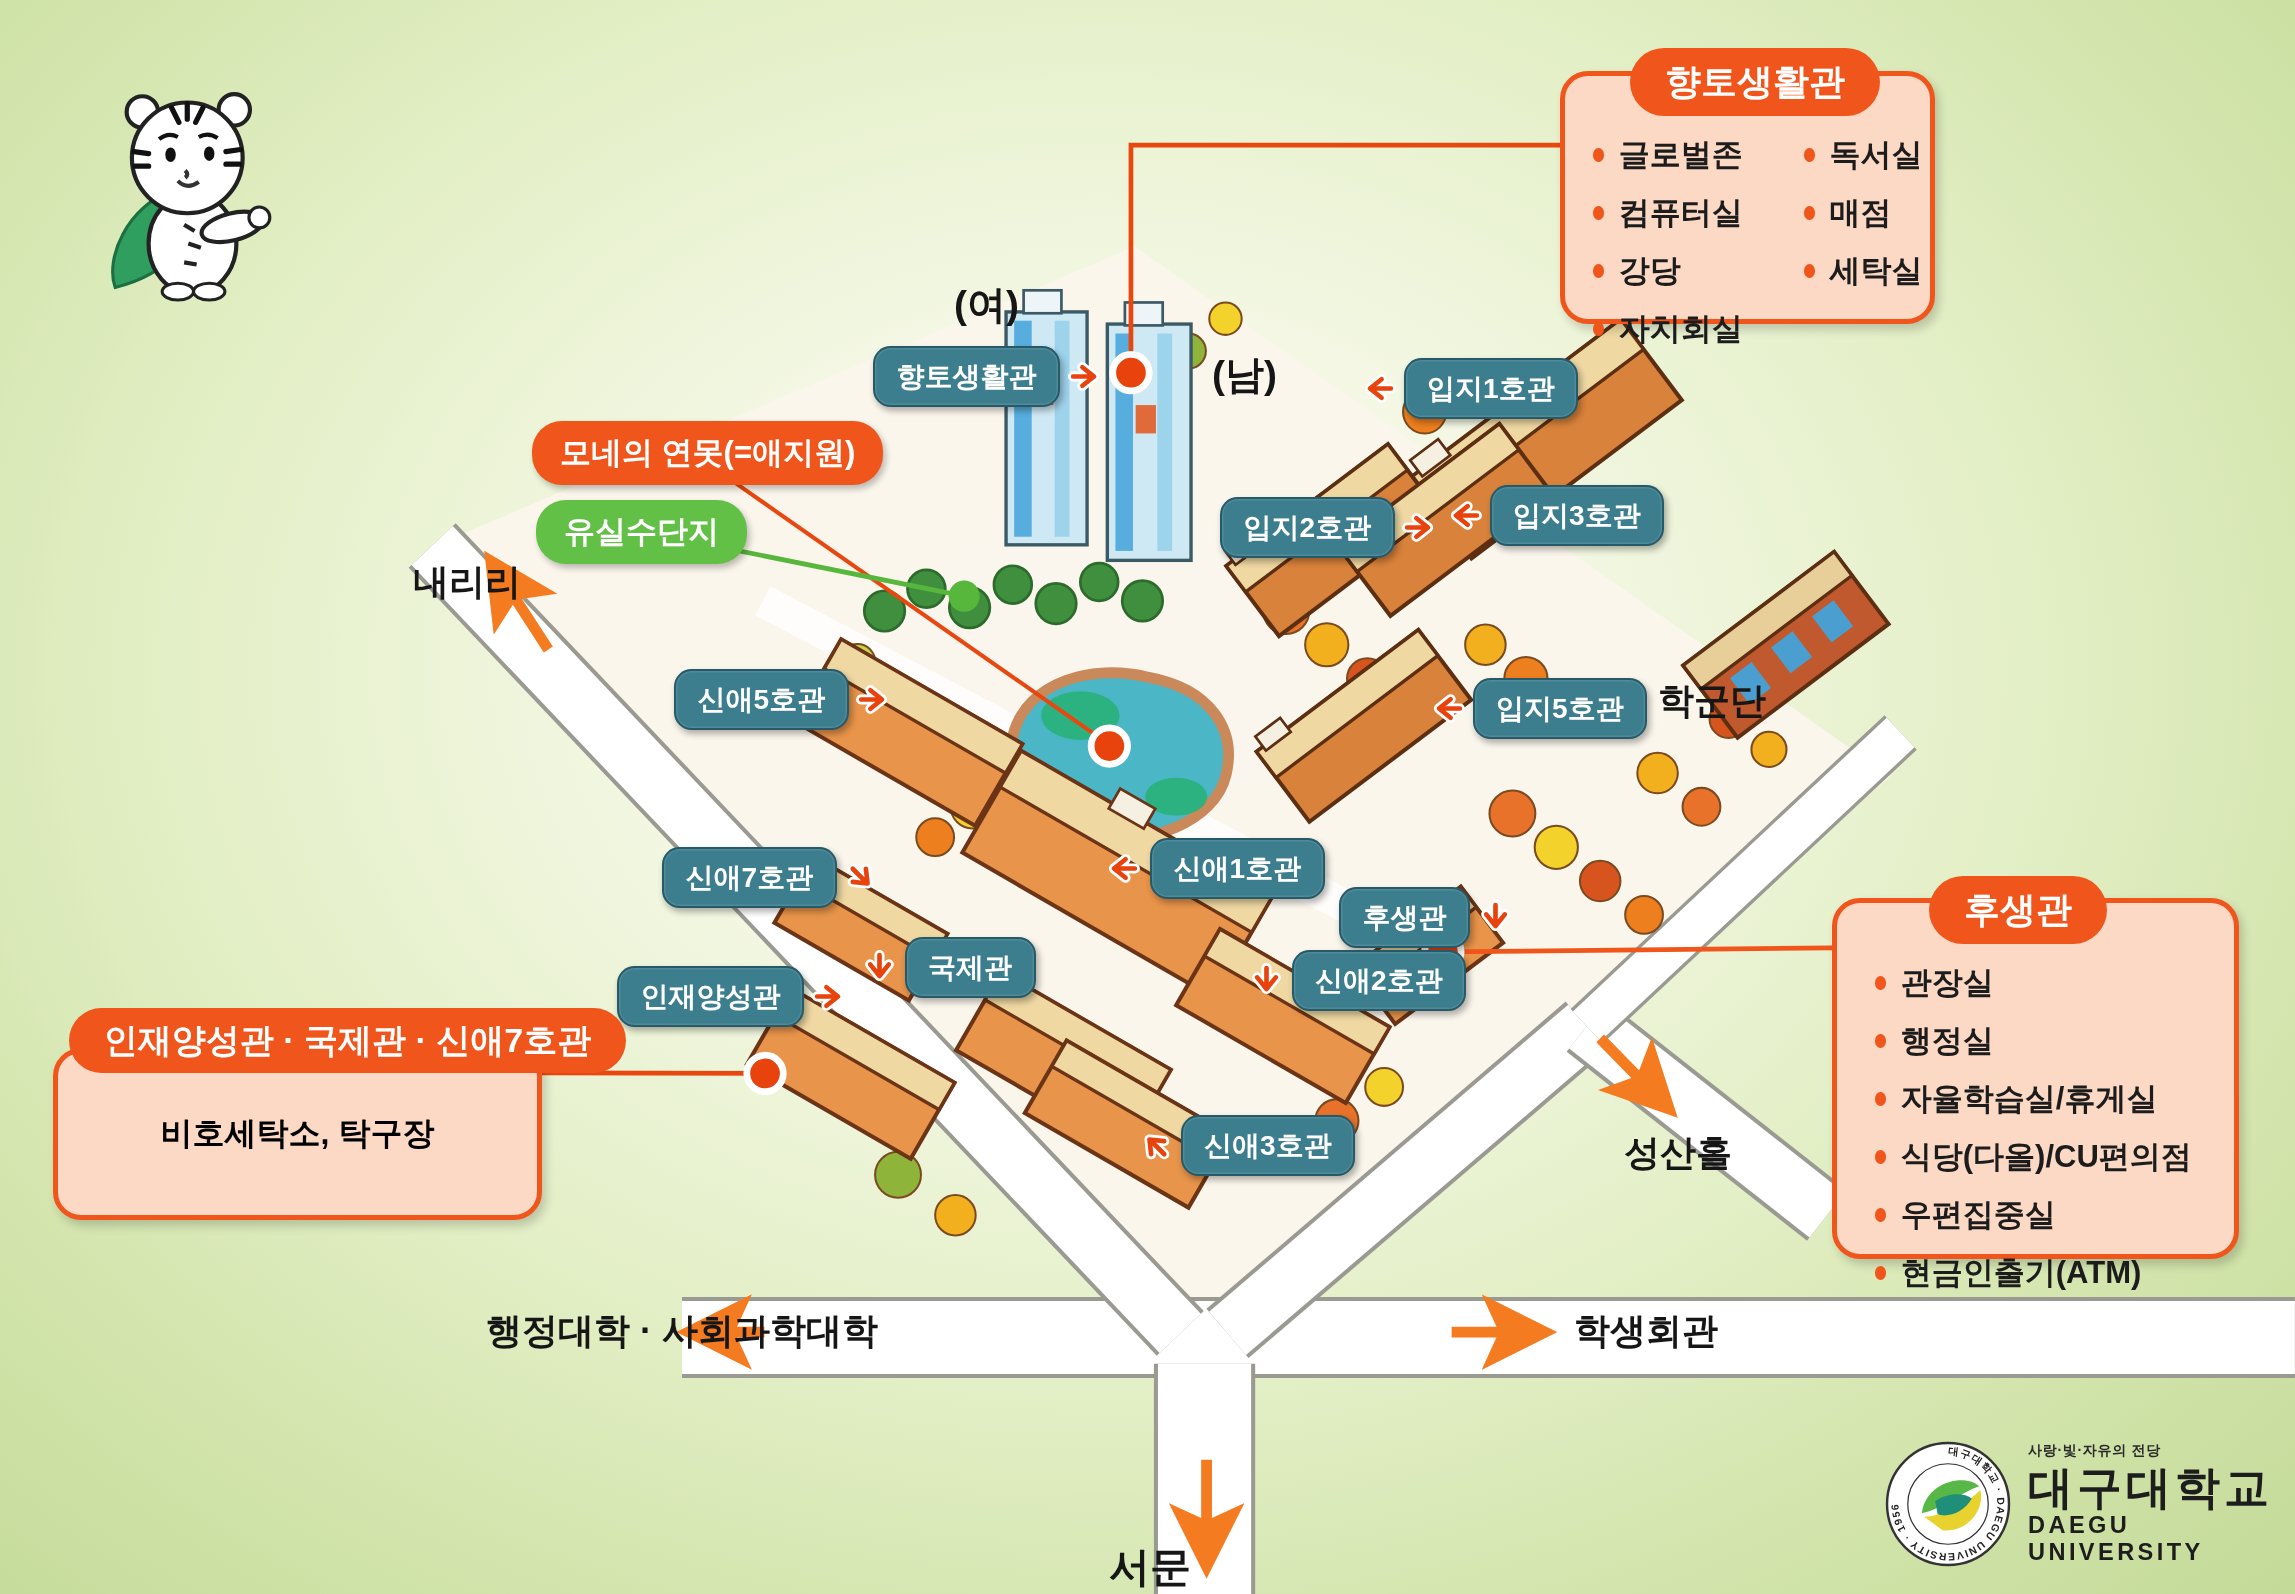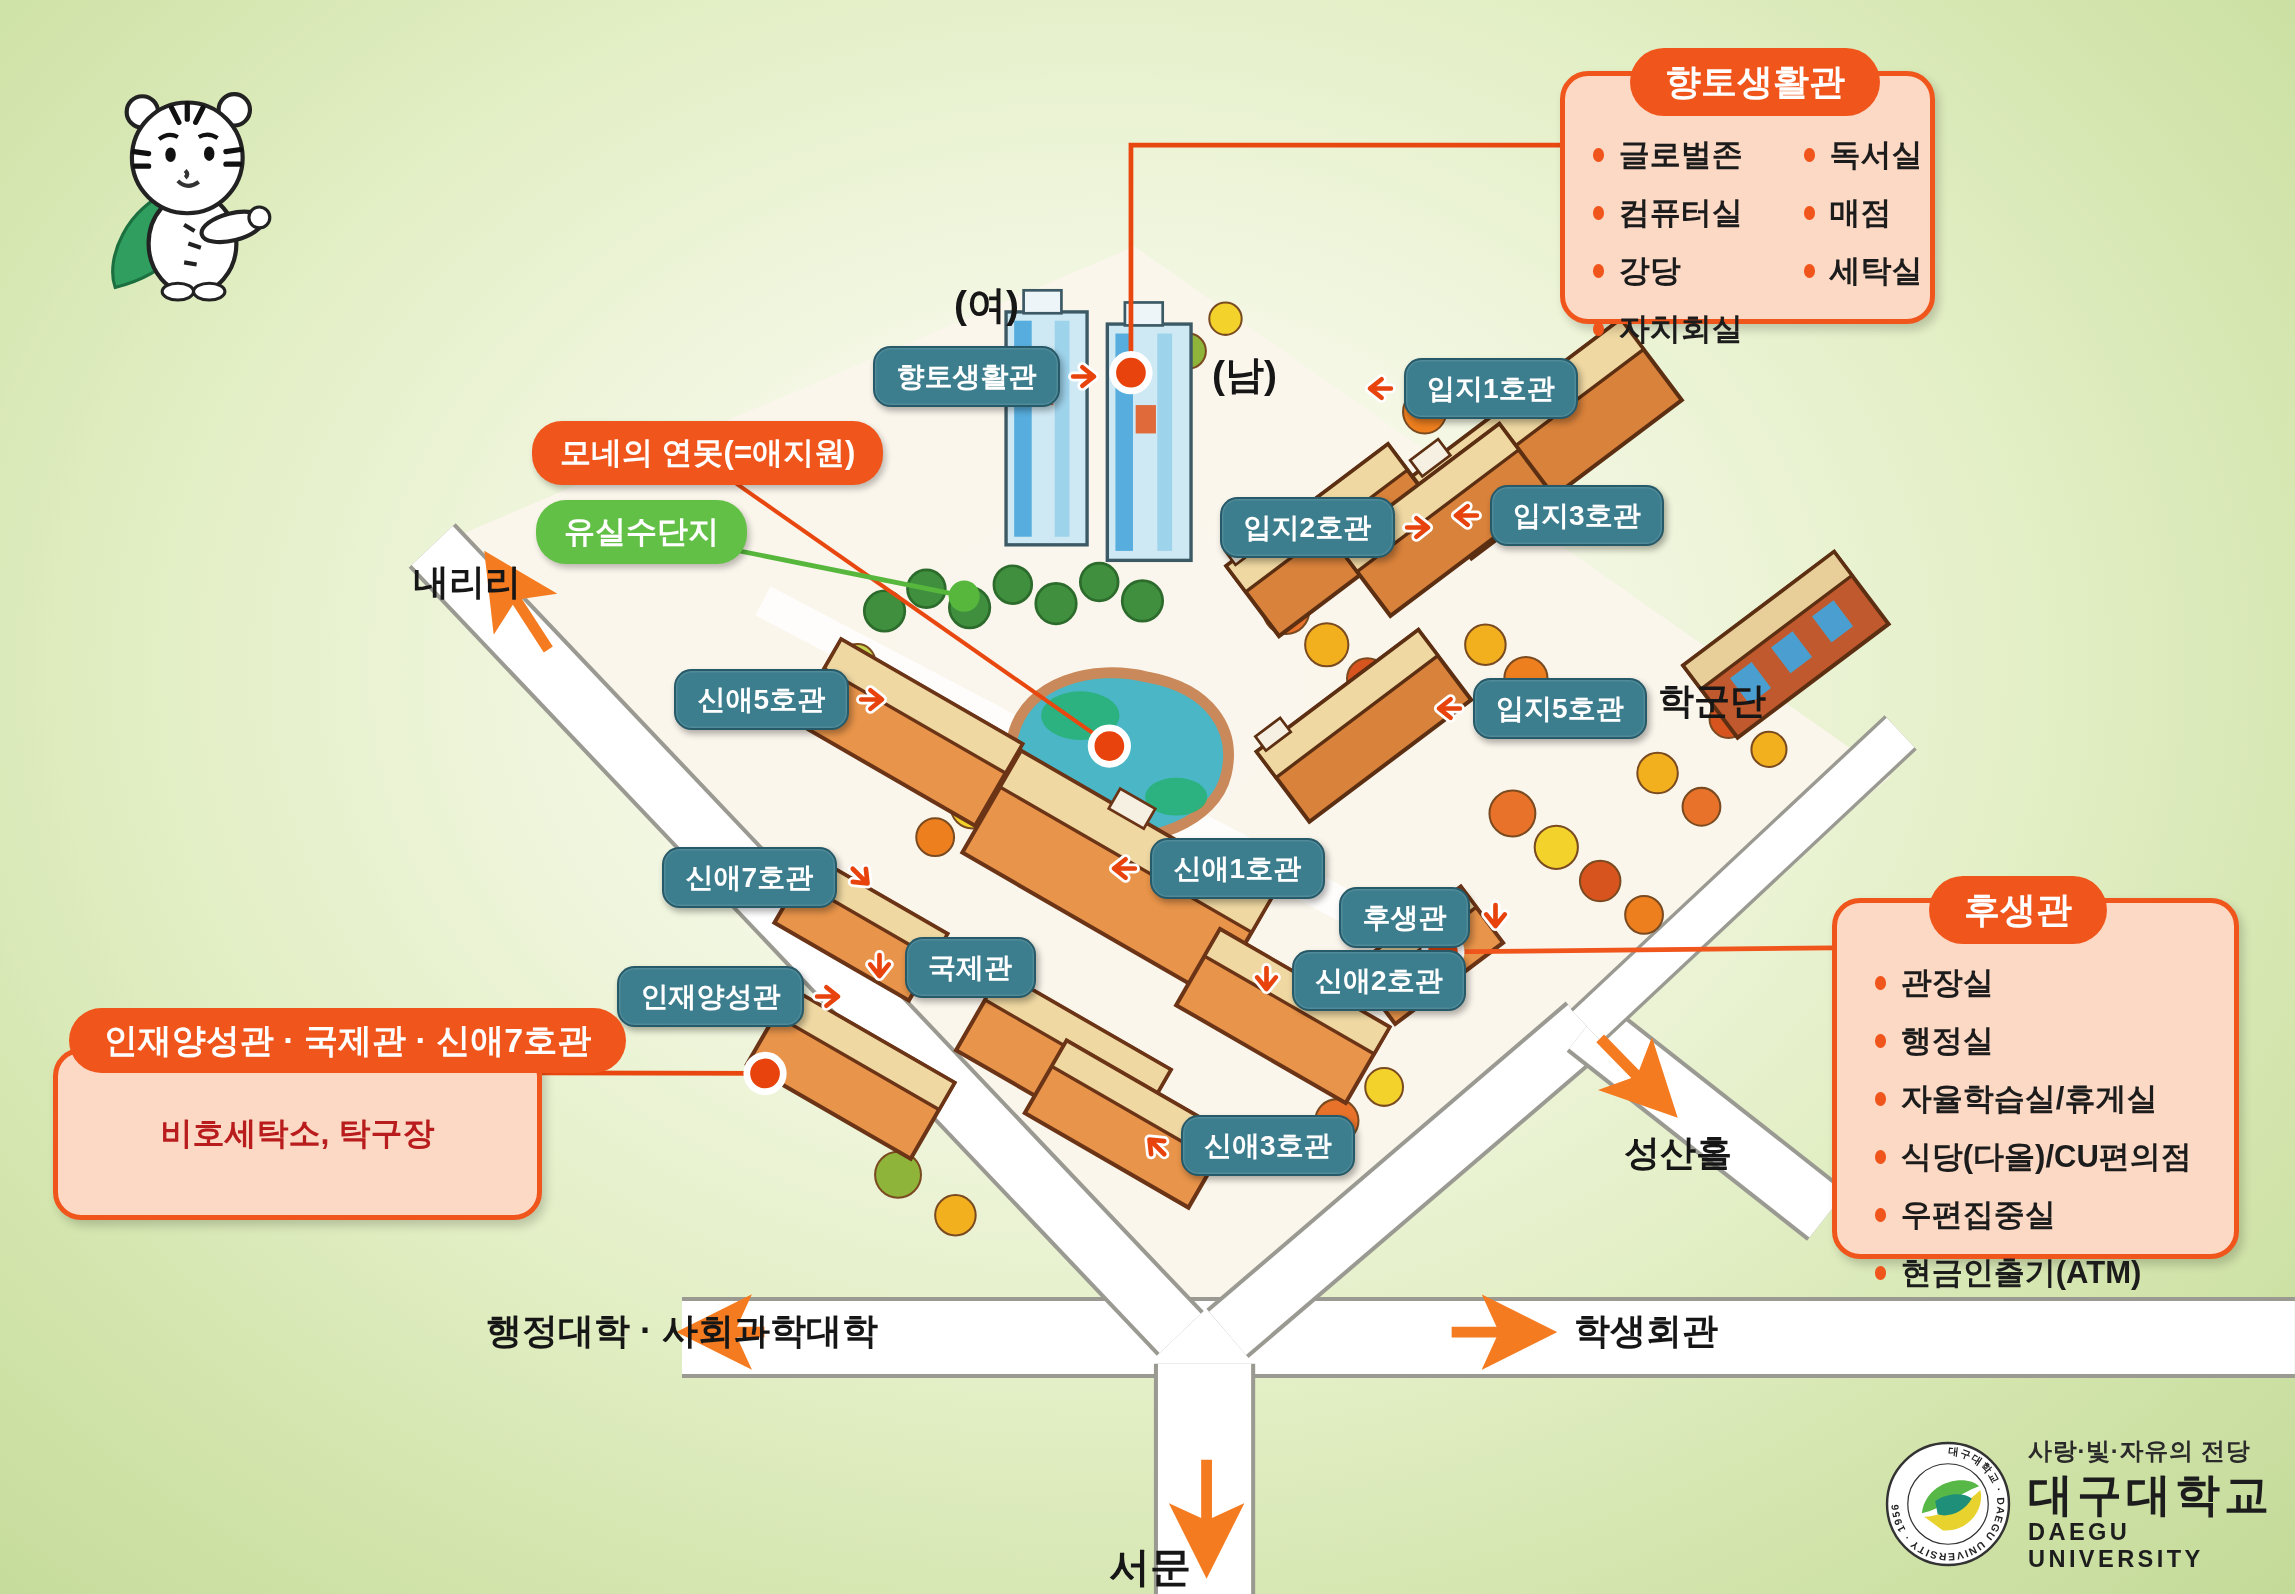--- a/index.html
+++ b/index.html
@@ -52,28 +52,28 @@
   .callout-title{
     position:absolute;background:var(--orange,#f0551c);color:#fff;font-weight:bold;
     font-size:36px;padding:9.5px 35px;border-radius:35px;white-space:nowrap;z-index:41;
   }
   .callout ul{list-style:none;margin:0;padding:0;}
   .callout li{
     display:flex;align-items:center;gap:15px;
     font-size:31px;font-weight:bold;color:#1c1c1c;margin-bottom:16px;white-space:nowrap;
   }
   .bullet{width:10.8px;height:13.5px;border-radius:50%;background:var(--orange,#f0551c);flex:0 0 auto;}
-  .callout-body-text{font-size:32px;font-weight:bold;color:#b91c1c;text-align:center;}
+  .callout-body-text{font-size:32px;font-weight:bold;color:#000000;text-align:center;}
   .cols{display:flex;gap:61px;padding:58px 8px 0 28px;}
   #callout-husaeng .inner{padding:59px 0 0 38px;}
   #callout-injae .inner{display:flex;align-items:center;justify-content:center;height:100%;}
   
   .logo{position:absolute;left:1884px;top:1435px;z-index:20;display:flex;gap:16px;align-items:center;}
   .logo-text{display:flex;flex-direction:column;}
-  .logo-motto{font-size:24px;font-weight:bold;color:#2a2a2a;letter-spacing:0.7px;margin-bottom:4px;}
+  .logo-motto{font-size:14px;font-weight:bold;color:#2a2a2a;letter-spacing:0.7px;margin-bottom:4px;}
   .logo-ko{font-size:45px;font-weight:bold;color:#1d1d1d;letter-spacing:4px;line-height:1.05;}
   .logo-en{font-size:23.6px;font-weight:bold;color:#1d1d1d;letter-spacing:3.4px;}
 </style>
 </head>
 <body>
 
 <div id="stage">
 
   <svg id="map-art" viewBox="0 0 3399 2361">
 

